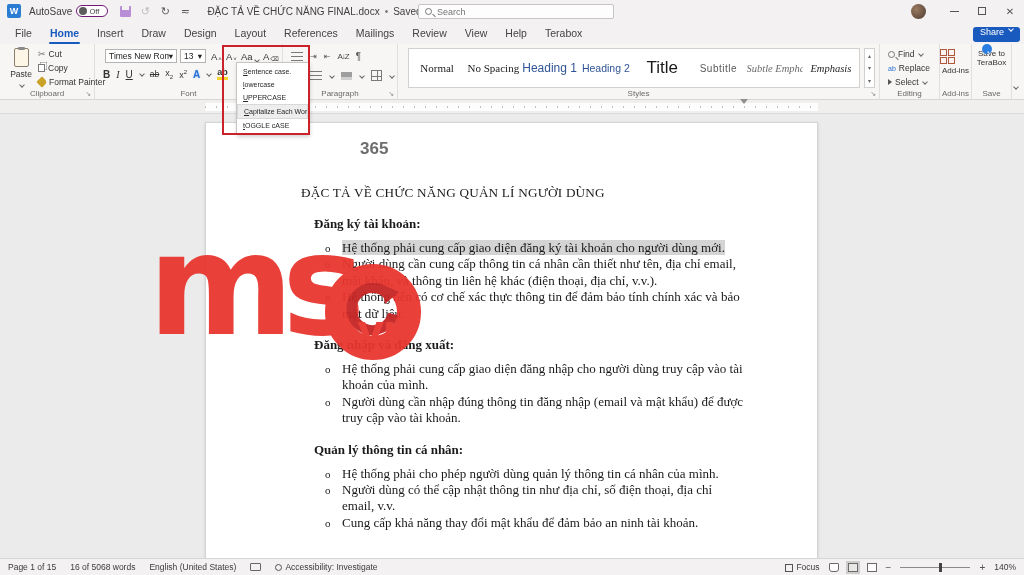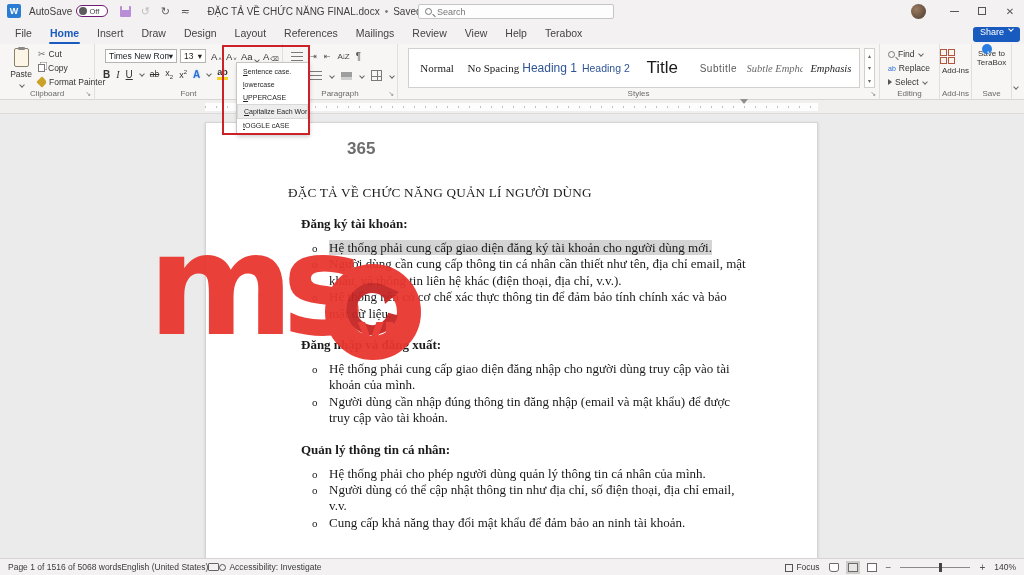--- a/index.html
+++ b/index.html
@@ -100,21 +100,21 @@
 
   
   .ruler { position:absolute; left:0; top:100px; width:1024px; height:14px; background:#f1efee; border-bottom:1px solid #dddbd9; }
   .ruler-band { position:absolute; left:205px; width:613px; top:3px; height:8px; background:#fdfdfd; }
   .ruler-ticks { position:absolute; left:0; right:0; top:3px; bottom:3px; background:repeating-linear-gradient(90deg, #a6a6a6 0 1px, transparent 1px 11px); opacity:.7; }
   .ind-marker { position:absolute; top:-1px; width:0; height:0; border-left:4px solid transparent; border-right:4px solid transparent; border-top:5px solid #8f8f8f; }
 
   
   .docarea { position:absolute; left:0; top:114px; width:1024px; height:444px; background:#ebebeb; overflow:hidden; }
   .page { position:absolute; left:205px; top:8px; width:613px; height:460px; background:#fff; border:1px solid #d4d4d4; box-shadow:0 1px 3px rgba(0,0,0,.12); }
-  .page-inner { position:absolute; left:95px; right:70px; top:16px; font-family:"Liberation Serif", serif; font-size:13px; color:#1a1a1a; }
+  .page-inner { position:absolute; left:108px; right:70px; top:16px; font-family:"Liberation Serif", serif; font-size:13px; color:#1a1a1a; }
   .logo365 { margin-left:46px; font-family:"Liberation Sans", sans-serif; font-size:17px; font-weight:bold; color:#6d6d6d; }
   .doc-h1 { margin-top:26px; margin-left:-13px; font-size:13.2px; letter-spacing:.2px; white-space:nowrap; }
   .sec-h { margin-top:15px; margin-bottom:8px; font-weight:bold; }
   .blist { list-style:none; padding-left:28px; }
   .blist li { position:relative; line-height:16.4px; margin:0; }
   .blist li:before { content:"o"; position:absolute; left:-17px; top:0; font-size:11px; }
   .sel { background:#d4d4d4; }
 
   
   .wm { position:absolute; left:148px; top:130px; width:340px; height:140px; z-index:6; pointer-events:none; opacity:.95; }
@@ -124,21 +124,21 @@
 
   
   .red-box { position:absolute; left:222px; top:45px; width:88px; height:90px; border:2px solid #cb2128; z-index:30; pointer-events:none; }
   .case-menu { position:absolute; left:236px; top:62px; width:73px; z-index:25; background:#fff; border:1px solid #c8c6c4; box-shadow:1px 2px 4px rgba(0,0,0,.18); padding:2px 0; }
   .menu-item { font-size:7px; color:#262626; padding:3px 6px; white-space:nowrap; overflow:hidden; }
   .menu-item.hl { background:#ededed; border:1px solid #d8d8d8; }
   .menu-item::first-letter { text-decoration:underline; }
 
   
   .statusbar { position:absolute; left:0; top:558px; width:1024px; height:17px; background:#f3f1f1; border-top:1px solid #d8d6d4; display:flex; align-items:center; font-size:8.5px; color:#3b3b3b; padding:0 8px; }
-  .sb-item { white-space:nowrap; }
+  .sb-item { margin-right:14px; white-space:nowrap; }
   .sb-right { margin-left:auto; display:flex; align-items:center; gap:9px; }
   .kb-ic { width:11px; height:8px; border:1px solid #666; border-radius:1px; display:inline-block; vertical-align:middle; }
   .acc-ic { width:7px; height:7px; border:1px solid #555; border-radius:50%; display:inline-block; vertical-align:middle; margin-right:3px; position:relative; }
   .focus-ic { width:8px; height:8px; border:1px solid #555; display:inline-block; vertical-align:middle; margin-right:3px; }
   .view-ic { width:10px; height:9px; border:1px solid #6a6a6a; background:#fff; display:inline-block; }
   .view-ic.book { border-radius:1px 1px 3px 3px; }
   .view-ic.sel-view { outline:2px solid #cfcdcb; background:#e9e7e5; }
   .zoom-track { width:70px; height:1px; background:#8a8a8a; position:relative; display:inline-block; vertical-align:middle; }
   .zoom-thumb { position:absolute; left:55%; top:-4px; width:3px; height:9px; background:#444; }
   .zpm { font-size:10px; color:#555; }

